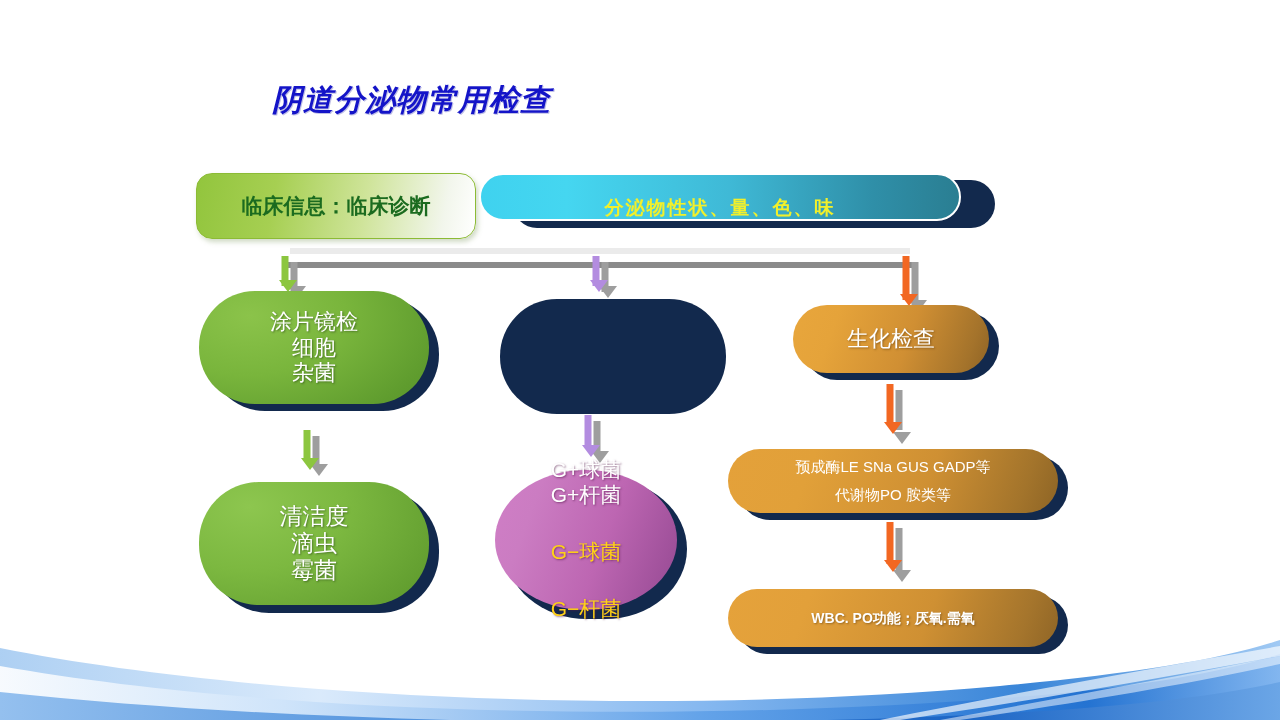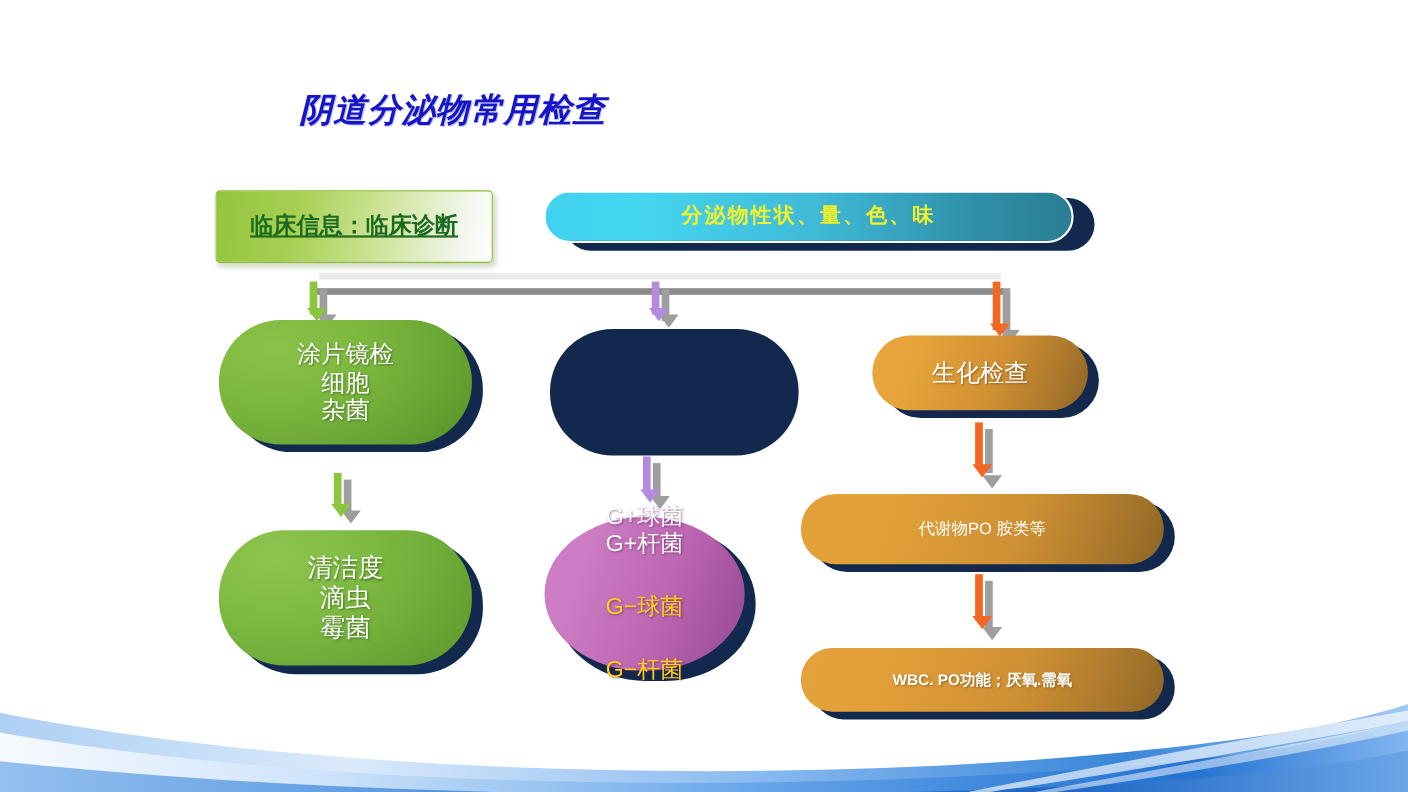--- a/index.html
+++ b/index.html
@@ -54,48 +54,48 @@
   
   .shadowplate {
     position: absolute;
     background: #12294d;
     z-index: 1;
   }
 
   
   #clinical-box {
     left: 196px; top: 173px;
-    width: 252px; height: 66px;
-    border-radius: 4px;
+    width: 280px; height: 66px;
+    border-radius: 16px;
     background: linear-gradient(100deg, #92c53d 0%, #a6cf52 28%, #cfe49a 60%, #f2f6ec 88%, #ffffff 100%);
     border: 1px solid #8cbb35;
     color: #1f6b1f;
     font-size: 21px;
     font-weight: bold;
     box-shadow: 2px 3px 5px rgba(120,150,90,.35);
-    text-decoration: underline;
   }
   #clinical-box .ln { color: #1b6b1f; }
 
   
   #secretion-plate {
     left: 513px; top: 180px;
     width: 482px; height: 48px;
     border-radius: 24px;
   }
   #secretion-box {
-    left: 494px; top: 173px;
+    left: 479px; top: 173px;
     width: 482px; height: 48px;
     border-radius: 24px;
     background: linear-gradient(90deg, #3fd2ef 0%, #45d6f0 18%, #3fb9d6 52%, #2f8fa8 82%, #2a7e92 100%);
     border: 2px solid #ffffff;
     color: #f2f02a;
     font-size: 19px;
     font-weight: bold;
     letter-spacing: 2px;
+    justify-content: flex-end;
   }
 
   
   #bar-shadow {
     position: absolute;
     left: 290px; top: 248px;
     width: 620px; height: 6px;
     background: #ebebeb;
     z-index: 2;
   }
@@ -300,20 +300,21 @@
   <div class="shadowplate" id="bact-plate"></div>
   <div class="node" id="bact-box">
     <span class="ln">G+球菌</span>
     <span class="ln">G+杆菌</span>
     <span class="ln bact-yellow">G−球菌</span>
     <span class="ln bact-yellow">G−杆菌</span>
   </div>
 
   <div class="shadowplate" id="enzyme-plate"></div>
   <div class="node" id="enzyme-box">
+    <span class="ln">预成酶LE  SNa GUS GADP等</span>
     <span class="ln">代谢物PO  胺类等</span>
   </div>
 
   <div class="arrow" style="left:880px; top:522px; width:34px; height:62px;">
     <div class="shaft" style="left:19px; top:6px; width:7px; height:42px; background:#9e9e9e;"></div>
     <div class="head" style="left:22px; bottom:2px; border-top:12px solid #9e9e9e;"></div>
     <div class="shaft" style="left:10px; top:0px; width:7px; height:42px; background:#f26722;"></div>
     <div class="head" style="left:13px; bottom:12px; border-top:12px solid #f26722;"></div>
   </div>
 

